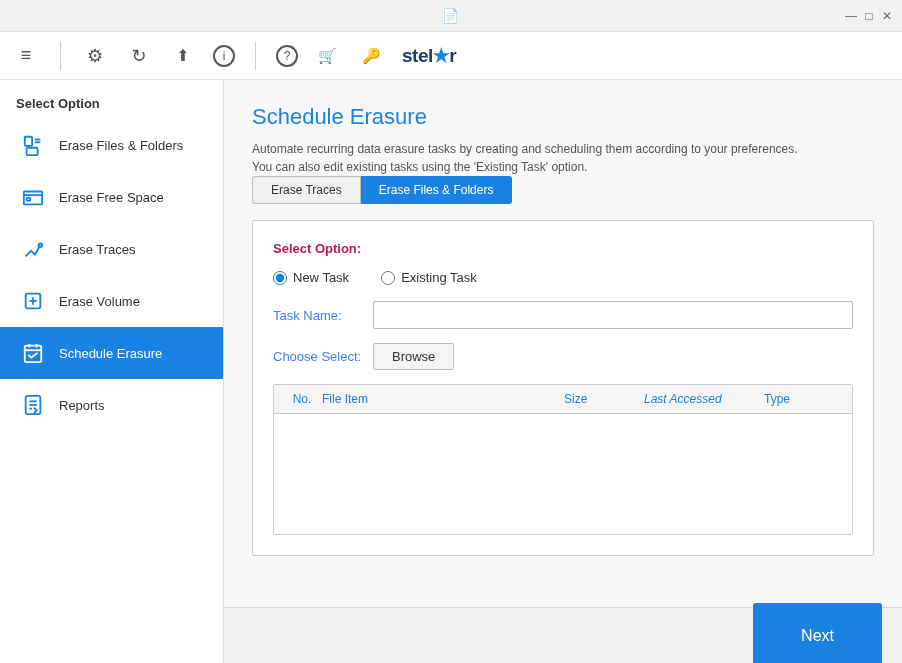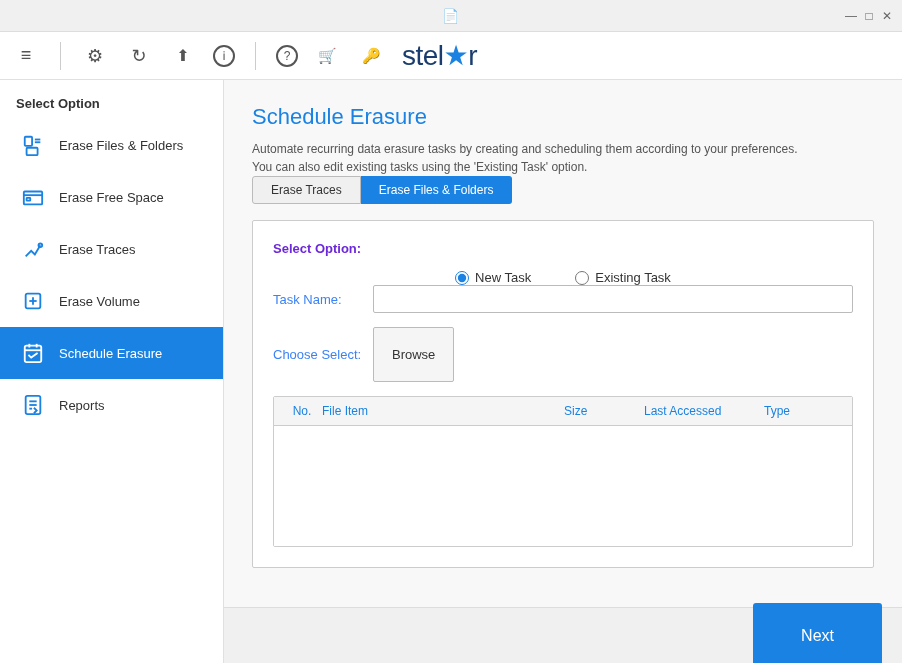--- a/index.html
+++ b/index.html
@@ -63,22 +63,22 @@
       font-size: 18px;
       border-radius: 3px;
     }
     .toolbar-separator {
       width: 1px;
       height: 28px;
       background: #ccc;
       margin: 0 4px;
     }
     .stellar-logo {
-      font-size: 28px;
-      font-weight: 400;
+      font-size: 19px;
+      font-weight: 700;
       color: #1a3c6e;
       letter-spacing: -0.5px;
     }
     .stellar-logo .star { color: #1a82e2; }
 
     
     .main {
       display: flex;
       height: calc(663px - 32px - 48px);
     }
@@ -168,29 +168,29 @@
     
     .form-card {
       background: #fff;
       border: 1px solid #ccc;
       border-radius: 2px;
       padding: 20px 20px 20px 20px;
     }
     .form-card-title {
       font-size: 13px;
       font-weight: 600;
-      color: #6d28d9;
+      color: #be185d;
       margin-bottom: 14px;
     }
 
     
     .radio-group {
       display: flex;
-      gap: 44px;
-      justify-content: center;
+      gap: 32px;
+      margin-bottom: 16px;
     }
     .radio-label {
       display: flex;
       align-items: center;
       gap: 6px;
       cursor: pointer;
       font-size: 13px;
       color: #333;
     }
     .radio-label input[type=radio] {
@@ -214,21 +214,21 @@
     .form-input {
       flex: 1;
       height: 28px;
       border: 1px solid #bbb;
       border-radius: 2px;
       padding: 0 6px;
       font-size: 13px;
       outline: none;
     }
     .browse-btn {
-      padding: 19px 18px;
+      padding: 5px 18px;
       border: 1px solid #bbb;
       background: #f5f5f5;
       border-radius: 2px;
       cursor: pointer;
       font-size: 13px;
       color: #333;
     }
 
     
     .file-table {
@@ -243,21 +243,21 @@
       padding: 7px 8px;
     }
     .file-table-header-cell {
       font-size: 12px;
       color: #1a82e2;
       font-weight: 500;
     }
     .col-no { width: 40px; text-align: center; }
     .col-file { flex: 1; }
     .col-size { width: 80px; }
-    .col-accessed { width: 120px; }
+    .col-accessed { width: 120px; font-style: italic; }
     .col-type { width: 80px; }
     .file-table-body {
       min-height: 120px;
       background: #fff;
     }
 
     
     .bottom-bar {
       position: absolute;
       bottom: 0;

